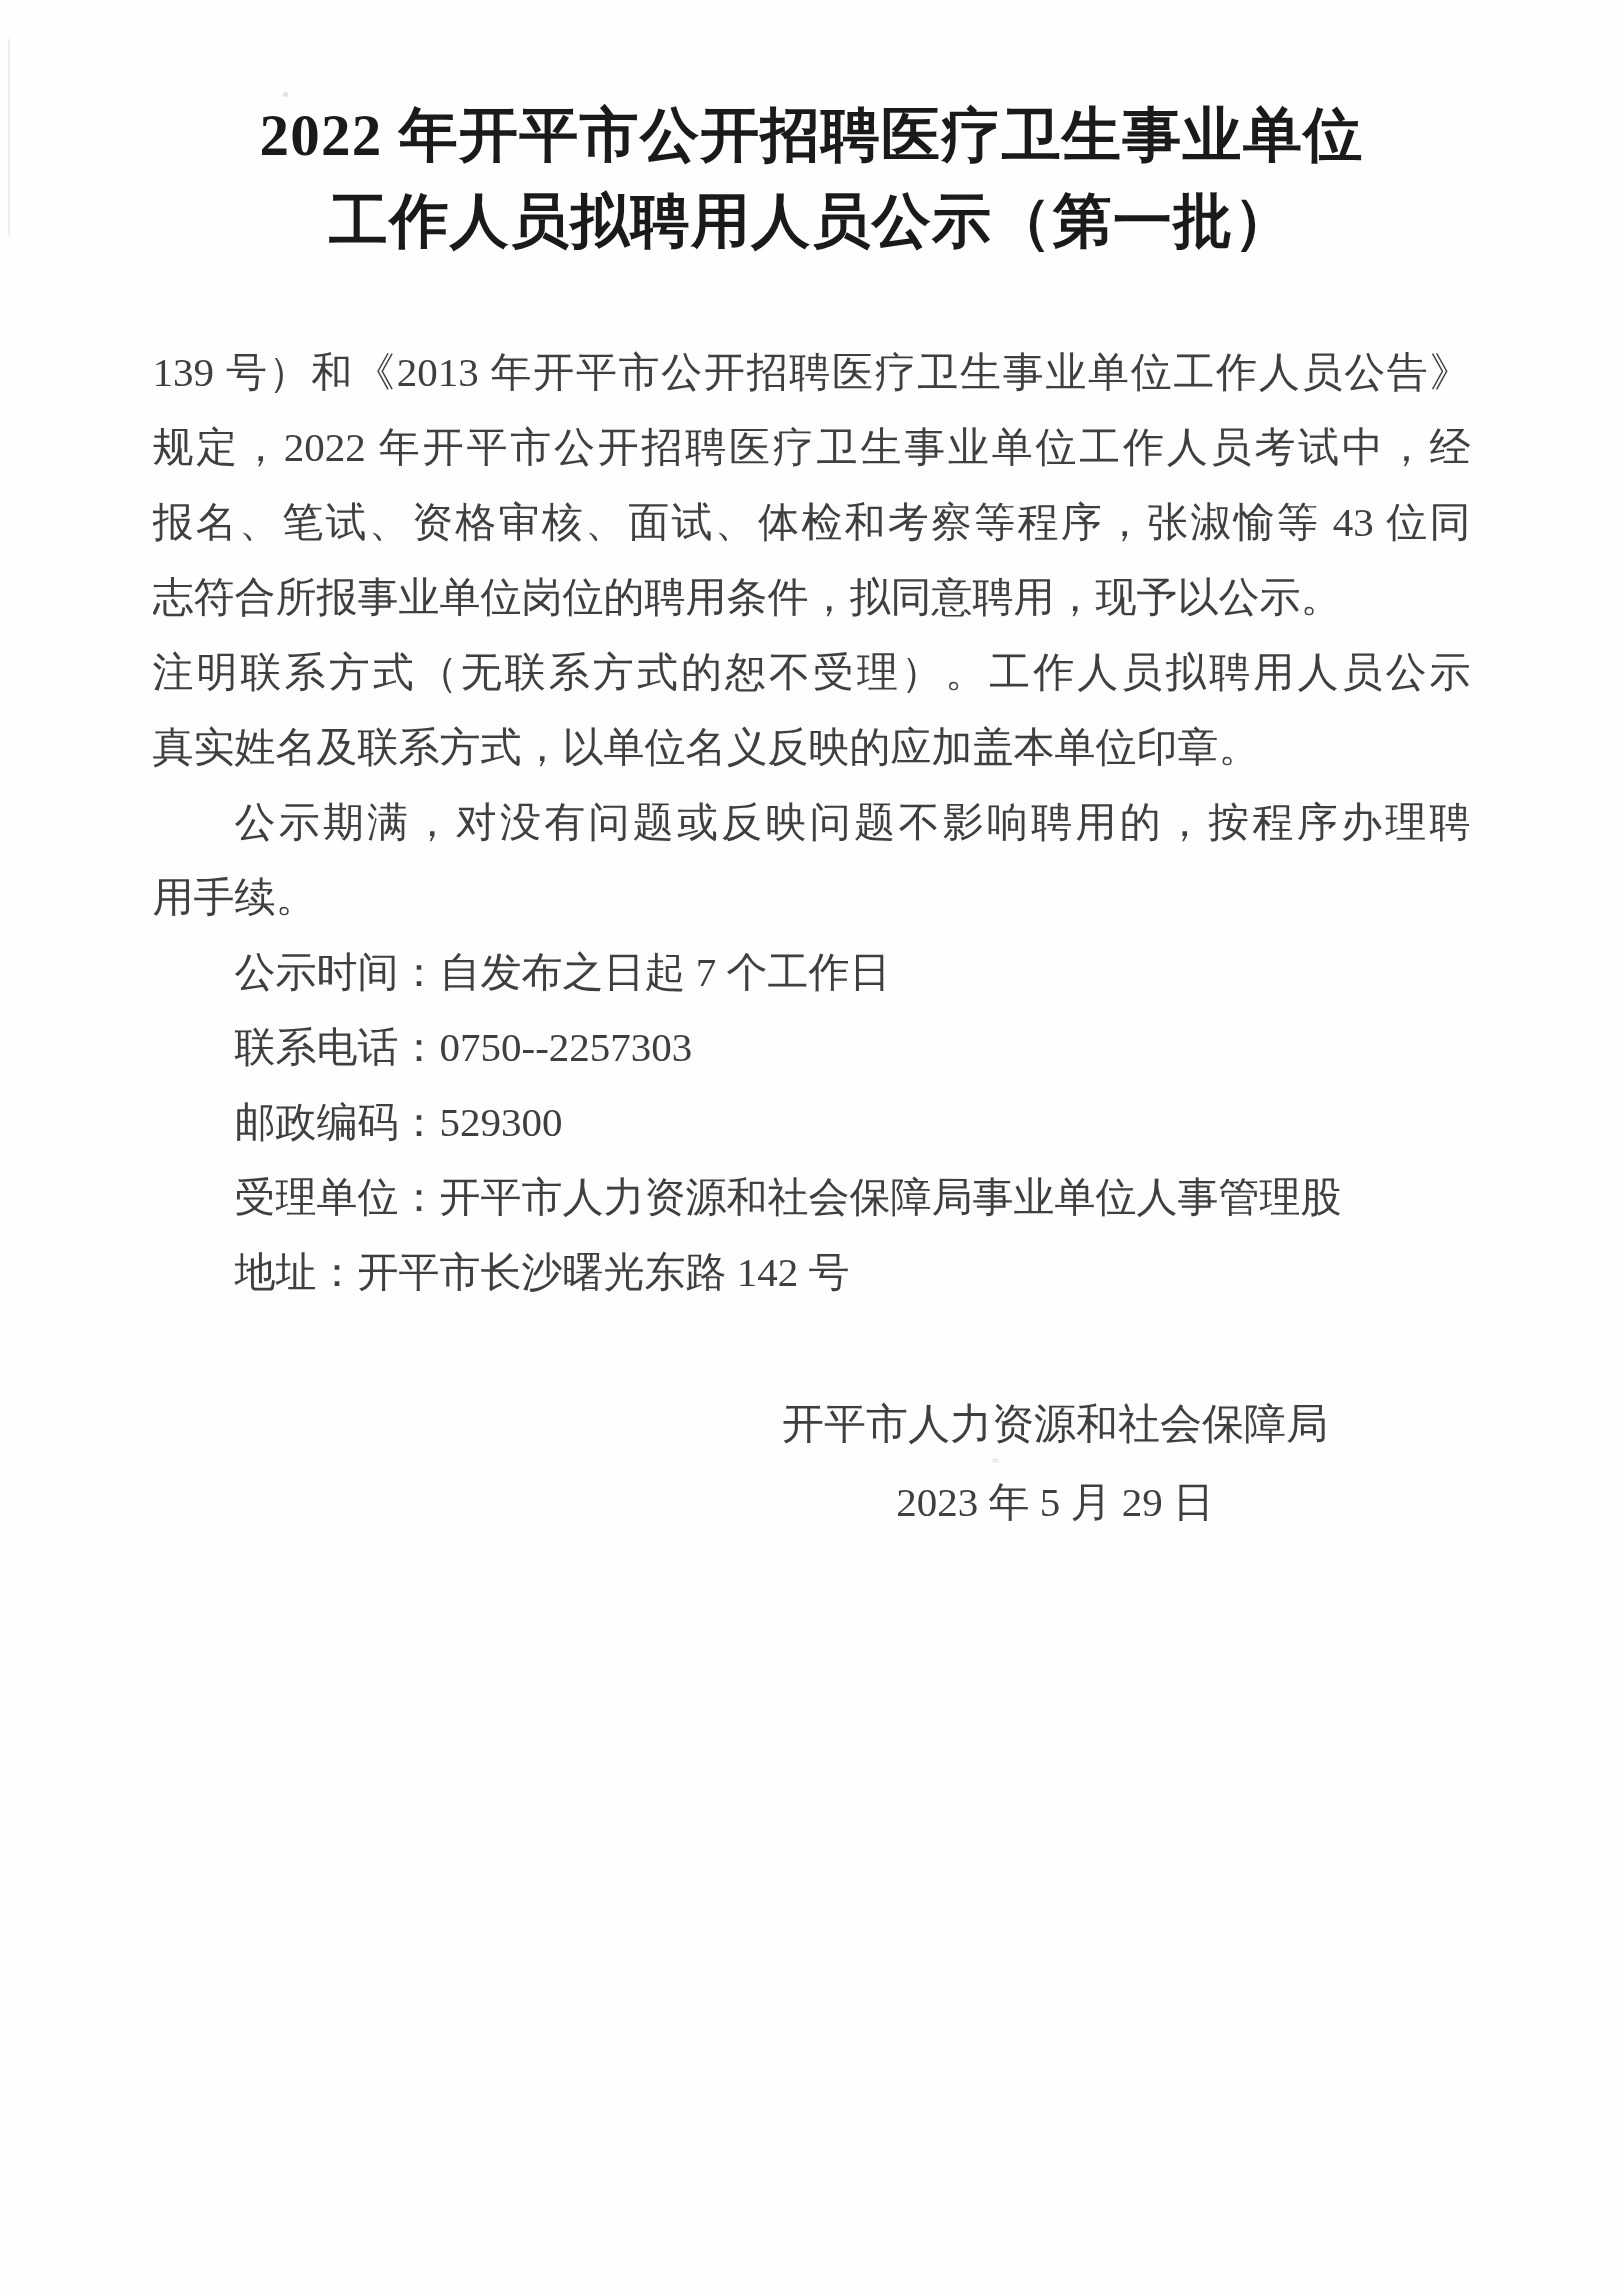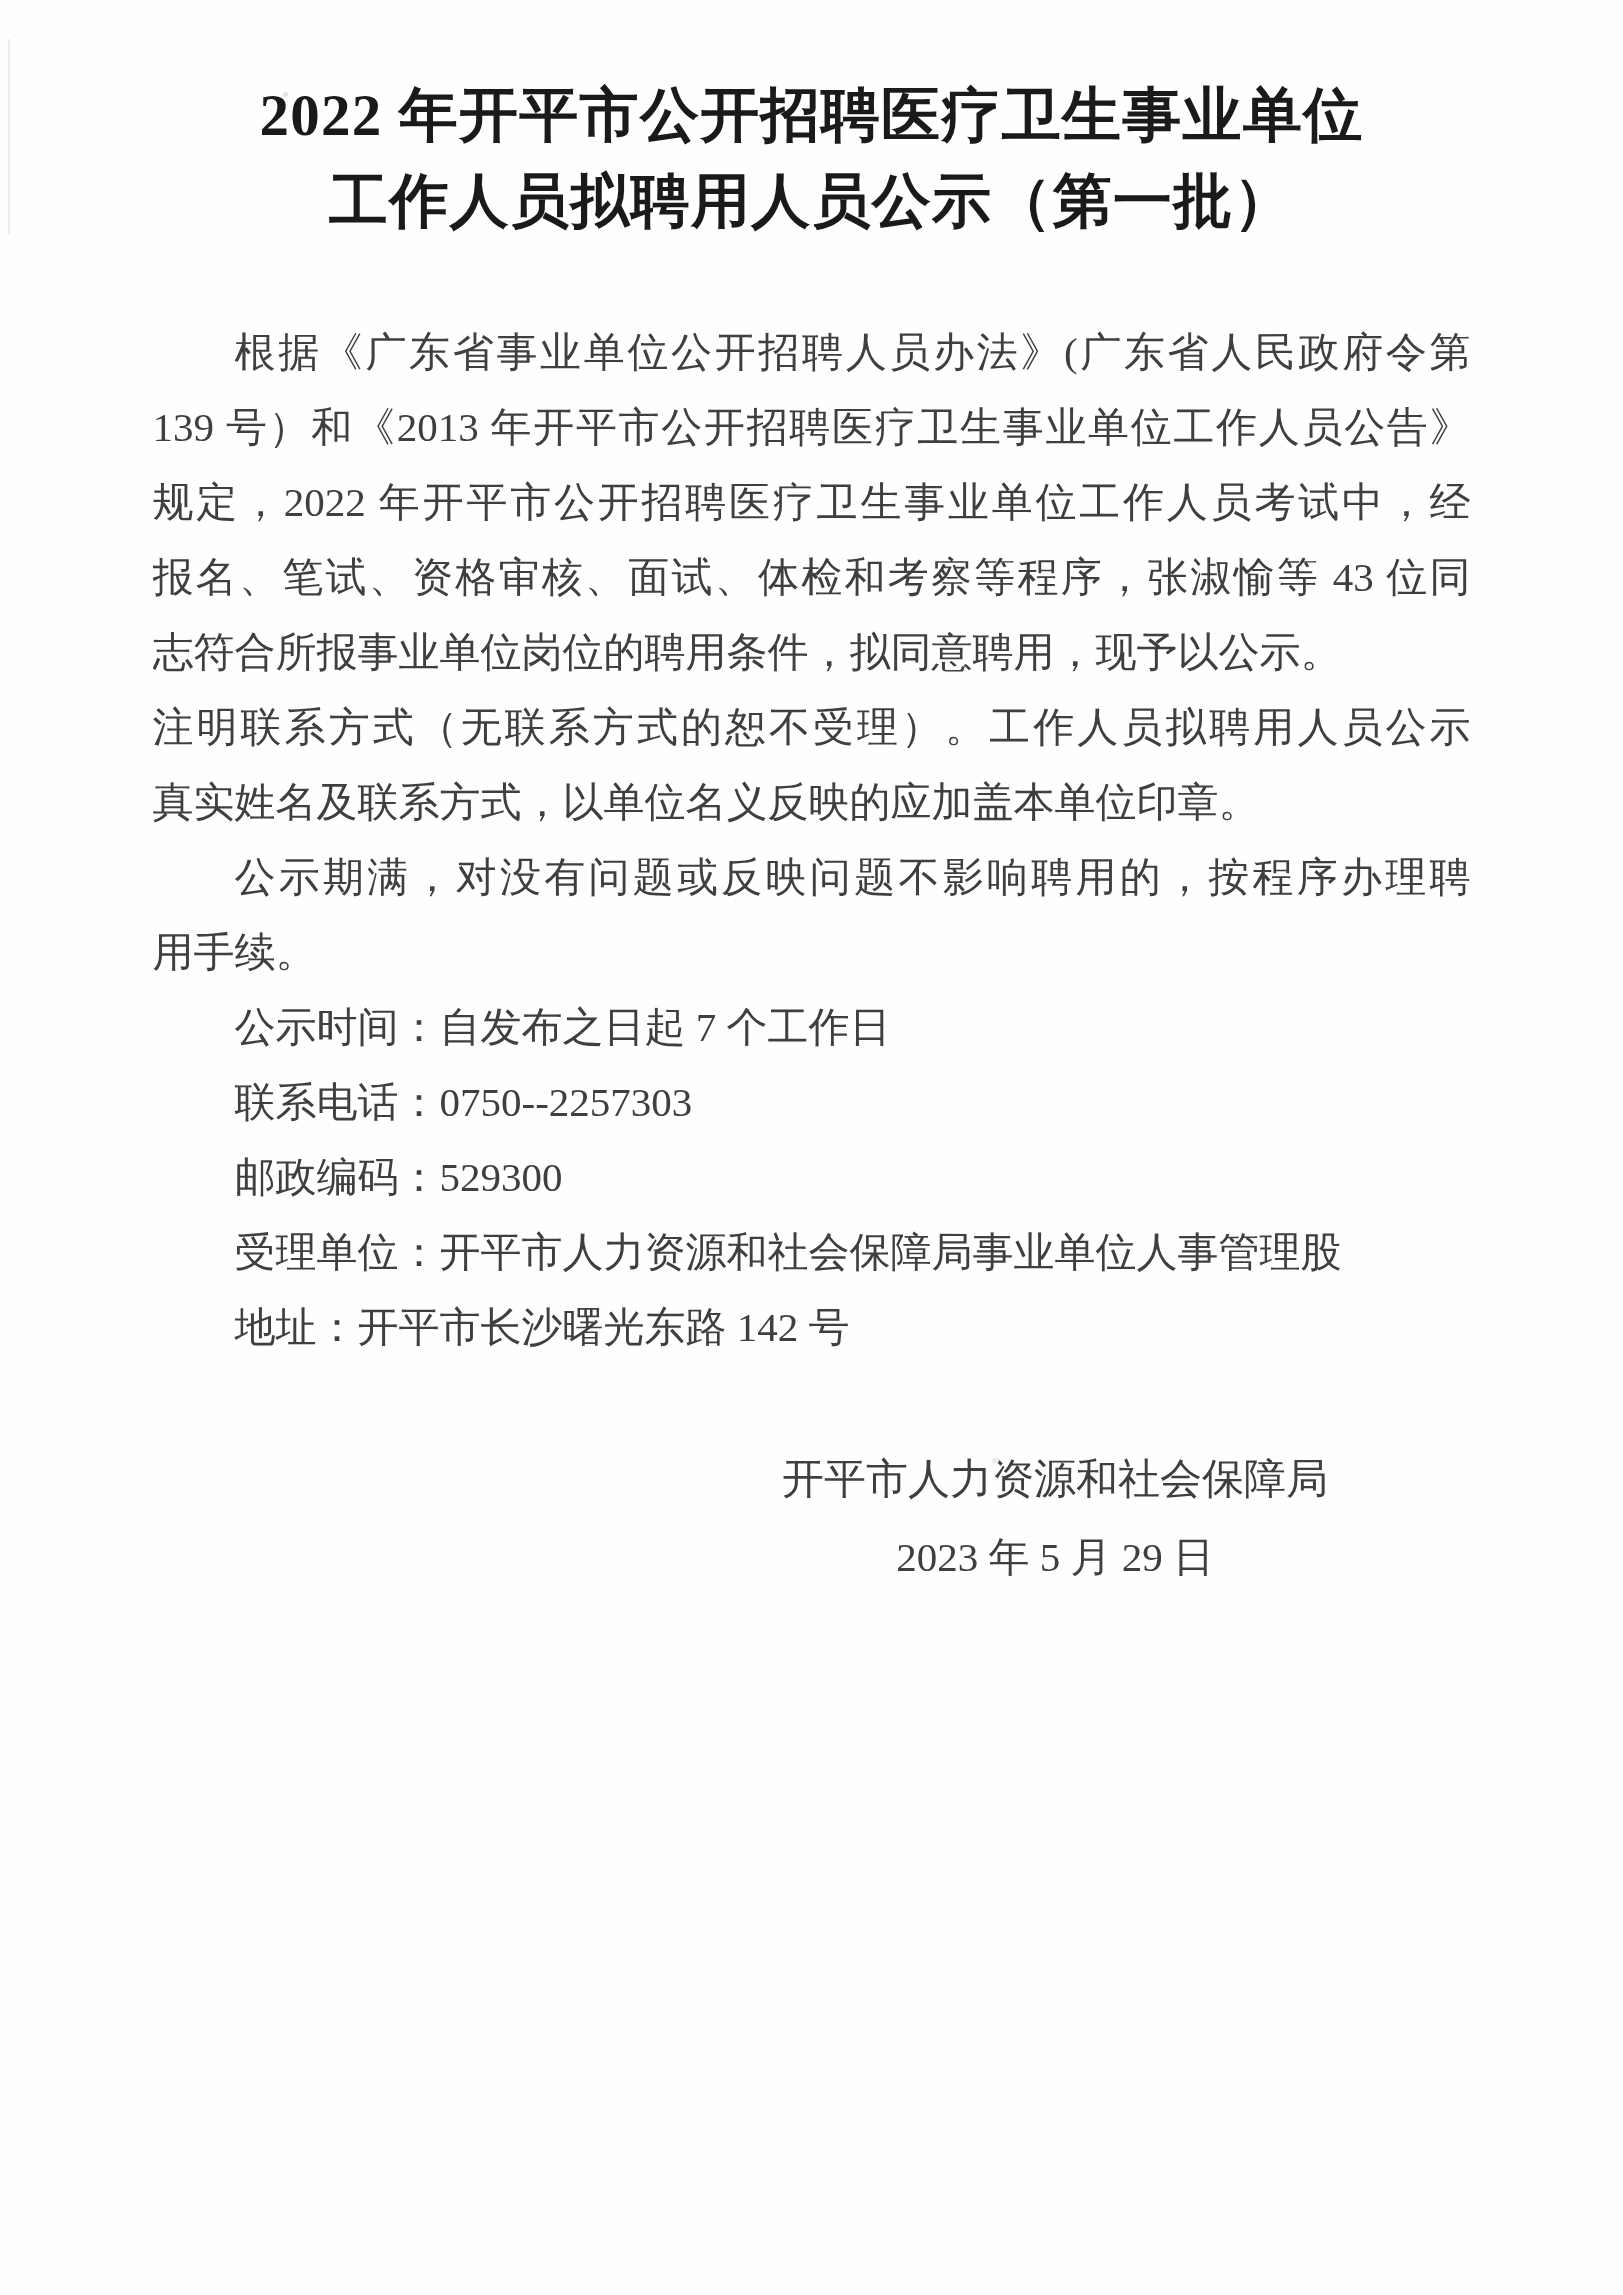--- a/index.html
+++ b/index.html
@@ -10,21 +10,21 @@
   .page {
     position: relative;
     width: 1623px;
     height: 2295px;
     background: #fefefe;
     overflow: hidden;
     font-family: "Liberation Serif", "DejaVu Serif", serif;
     color: #3f3f3f;
   }
   .doc-title {
-    padding-top: 72px;
+    padding-top: 92px;
     text-align: center;
     font-weight: bold;
     color: #1a1a1a;
   }
   .doc-title .t-line {
     font-size: 59px;
     line-height: 86px;
     letter-spacing: 1.3px;
   }
   .content {
@@ -94,21 +94,20 @@
   <div class="speck1"></div>
   <div class="speck2"></div>
 
   <div class="doc-title">
     <div class="t-line">2022 年开平市公开招聘医疗卫生事业单位</div>
     <div class="t-line">工作人员拟聘用人员公示（第一批）</div>
   </div>
 
   <div class="content">
     <div>
-        <div class="line indent j">根据《广东省事业单位公开招聘人员办法》(广东省人民政府令第</div>
         <div class="line j">139 号）和《2013 年开平市公开招聘医疗卫生事业单位工作人员公告》</div>
         <div class="line j">规定，2022 年开平市公开招聘医疗卫生事业单位工作人员考试中，经</div>
         <div class="line j">报名、笔试、资格审核、面试、体检和考察等程序，张淑愉等 43 位同</div>
         <div class="line">志符合所报事业单位岗位的聘用条件，拟同意聘用，现予以公示。</div>
         <div class="line j">注明联系方式（无联系方式的恕不受理）。工作人员拟聘用人员公示</div>
         <div class="line">真实姓名及联系方式，以单位名义反映的应加盖本单位印章。</div>
         <div class="line indent j">公示期满，对没有问题或反映问题不影响聘用的，按程序办理聘</div>
         <div class="line">用手续。</div>
       </div>
     <div>

